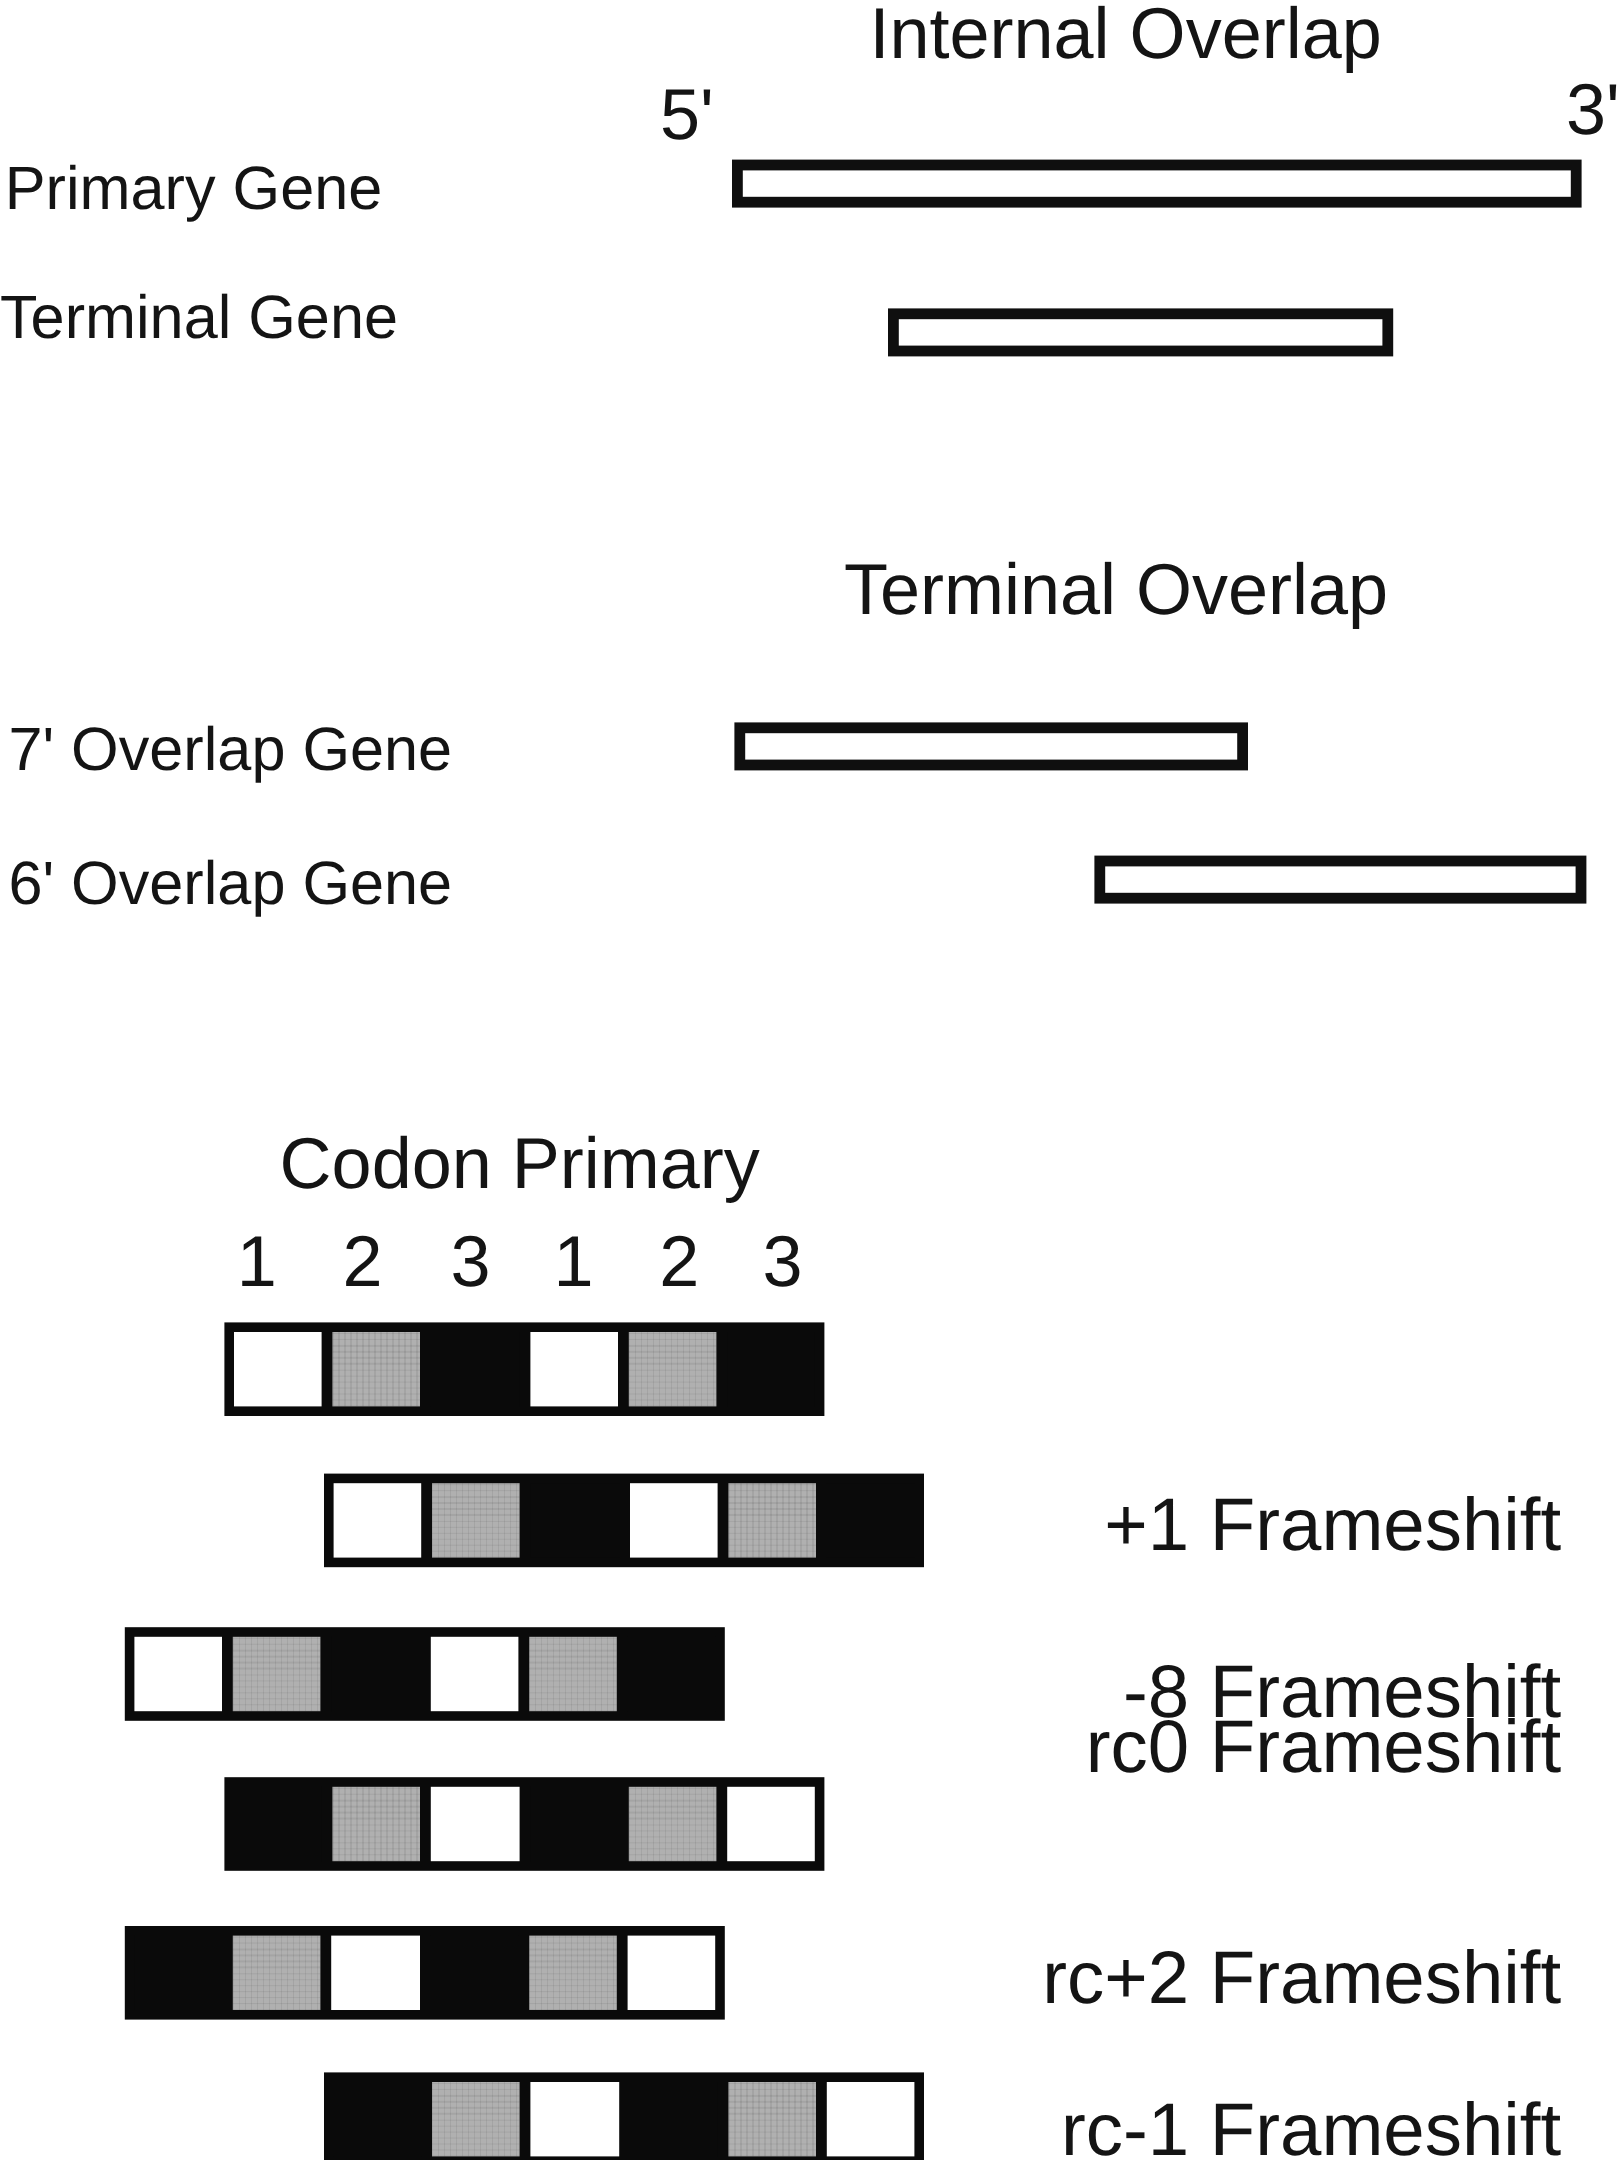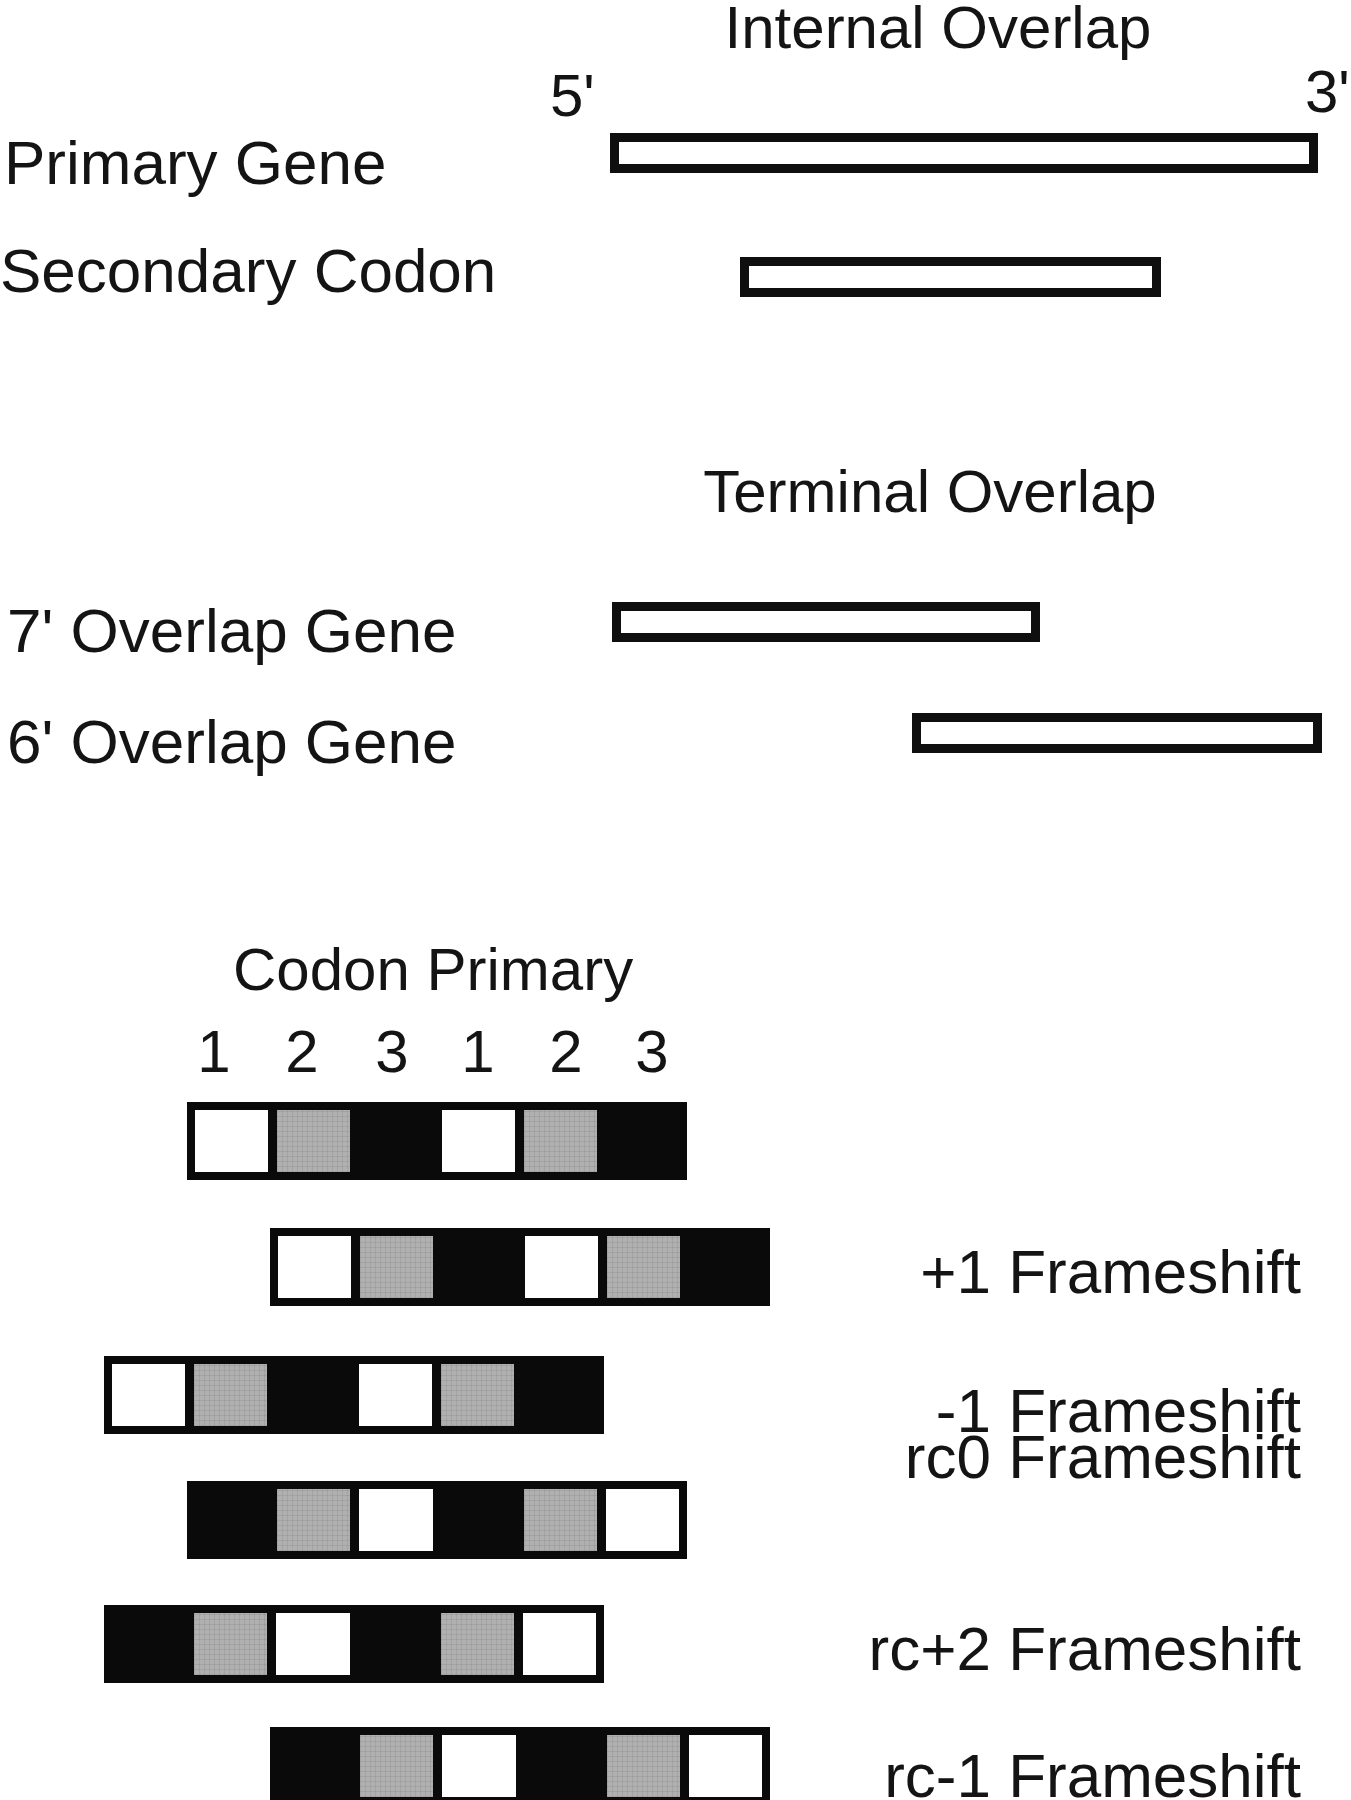--- a/index.html
+++ b/index.html
@@ -6,21 +6,21 @@
   body{
     position:relative;
     width:1351px;height:1800px;
     background:#ffffff;
     overflow:hidden;
     font-family:"Liberation Sans", sans-serif;
     color:#111111;
   }
   .txt{
     position:absolute;
-    font-size:62px;
+    font-size:51px;
     line-height:1.12;
     white-space:nowrap;
     color:#141414;
   }
   .title{font-size:60px;transform:translateX(-50%)}
   .prime{font-size:60px}
   .num{
     position:absolute;
     font-size:60px;
     line-height:1;
@@ -68,21 +68,21 @@
 <div class="txt title" style="left:938px;top:-6px">Internal Overlap</div>
 
 <div class="txt prime" style="left:550px;top:62px">5'</div>
 
 <div class="txt prime" style="left:1305px;top:58px">3'</div>
 
 <div class="txt" style="left:4px;top:128px">Primary Gene</div>
 
 <div class="gbar" style="left:610px;top:133px;width:708px"></div>
 
-<div class="txt" style="left:0px;top:236px">Secondary Codon</div>
+<div class="txt" style="left:0px;top:236px">Terminal Gene</div>
 
 <div class="gbar" style="left:740px;top:257px;width:421px"></div>
 
 <div class="txt title" style="left:930px;top:458px">Terminal Overlap</div>
 
 <div class="txt" style="left:7px;top:596px">7' Overlap Gene</div>
 
 <div class="gbar" style="left:612px;top:602px;width:428px"></div>
 
 <div class="txt" style="left:7px;top:707px">6' Overlap Gene</div>
@@ -118,21 +118,21 @@
 <div class="right-lbl" style="top:1237px">+1 Frameshift</div>
 
 <div class="cbar" style="left:104px;top:1356px">
   <div class="cell" data-c="white"></div>
   <div class="cell" data-c="gray"></div>
   <div class="cell" data-c="black"></div>
   <div class="cell" data-c="white"></div>
   <div class="cell" data-c="gray"></div>
   <div class="cell" data-c="black"></div>
 </div>
-<div class="right-lbl" style="top:1376px">-1 Frameshift</div>
+<div class="right-lbl" style="top:1376px">-8 Frameshift</div>
 
 <div class="cbar" style="left:187px;top:1481px">
   <div class="cell" data-c="black"></div>
   <div class="cell" data-c="gray"></div>
   <div class="cell" data-c="white"></div>
   <div class="cell" data-c="black"></div>
   <div class="cell" data-c="gray"></div>
   <div class="cell" data-c="white"></div>
 </div>
 <div class="right-lbl" style="top:1422px">rc0 Frameshift</div>

